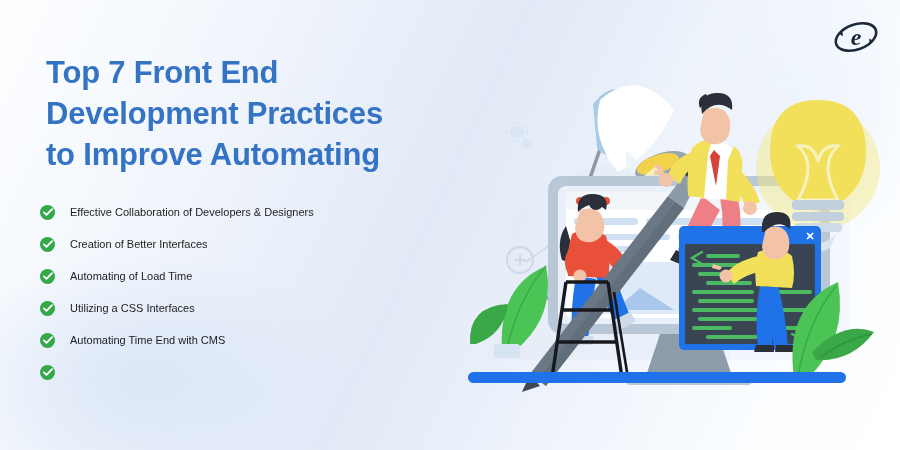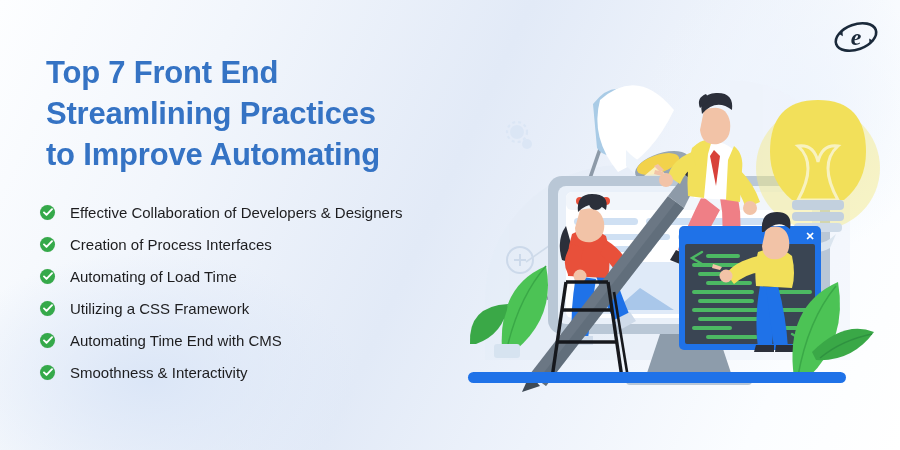--- a/index.html
+++ b/index.html
@@ -27,21 +27,21 @@
   }
   .title .tline{display:block;}
   .list{position:absolute;left:40px;top:196px;width:450px;}
   .li{display:flex;align-items:center;height:32px;margin-bottom:0px;}
   .chk{
     flex:0 0 auto;width:15px;height:15px;border-radius:50%;
     background:#35a94a;display:inline-block;position:relative;margin-right:15px;
     box-shadow:0 0 0 0.5px rgba(0,0,0,.04);
   }
   .chk svg{position:absolute;left:2.5px;top:3px;}
-  .li-text{font-size:15px;color:#1d1d1f;line-height:1;white-space:nowrap;}
+  .li-text{font-size:11px;color:#1d1d1f;line-height:1;white-space:nowrap;}
 
   
   .art{position:absolute;left:430px;top:0;width:470px;height:450px;}
   .art svg{display:block;}
 </style>
 </head>
 <body>
 
 <div id="stage">
 
@@ -54,72 +54,71 @@
         <ellipse cx="26" cy="23" rx="21" ry="12.5" transform="rotate(-20 26 23)" fill="none" stroke="#1b2a3b" stroke-width="2.6"></ellipse>
         <path d="M12.5 16.5 L8.5 19.5 L12.8 22.2" fill="#1b2a3b"></path>
         <path d="M39.5 30.0 L43.6 27.0 L39.2 24.4" fill="#1b2a3b"></path>
         <text x="26" y="31" font-family="'Liberation Serif',serif" font-size="24" font-style="italic" font-weight="bold" fill="#1b2a3b" text-anchor="middle">e</text>
       </g>
     </svg>
   </div>
 
   <div class="title">
     <span class="tline">Top 7 Front End</span>
-    <span class="tline">Streamlining Practices</span>
+    <span class="tline">Development Practices</span>
     <span class="tline">to Improve Automating</span>
   </div>
 
   <div class="list">
     <div class="li">
       <span class="chk">
         <svg width="10" height="9" viewBox="0 0 10 9">
             <path d="M1 4.4 L3.5 6.9 L9 1.2" stroke="#ffffff" stroke-width="1.9" fill="none" stroke-linecap="round" stroke-linejoin="round"></path>
           </svg>
       </span>
       <span class="li-text">Effective Collaboration of Developers &amp; Designers</span>
     </div>
     <div class="li">
       <span class="chk">
         <svg width="10" height="9" viewBox="0 0 10 9">
             <path d="M1 4.4 L3.5 6.9 L9 1.2" stroke="#ffffff" stroke-width="1.9" fill="none" stroke-linecap="round" stroke-linejoin="round"></path>
           </svg>
       </span>
-      <span class="li-text">Creation of Process Interfaces</span>
+      <span class="li-text">Creation of Better Interfaces</span>
     </div>
     <div class="li">
       <span class="chk">
         <svg width="10" height="9" viewBox="0 0 10 9">
             <path d="M1 4.4 L3.5 6.9 L9 1.2" stroke="#ffffff" stroke-width="1.9" fill="none" stroke-linecap="round" stroke-linejoin="round"></path>
           </svg>
       </span>
       <span class="li-text">Automating of Load Time</span>
     </div>
     <div class="li">
       <span class="chk">
         <svg width="10" height="9" viewBox="0 0 10 9">
             <path d="M1 4.4 L3.5 6.9 L9 1.2" stroke="#ffffff" stroke-width="1.9" fill="none" stroke-linecap="round" stroke-linejoin="round"></path>
           </svg>
       </span>
-      <span class="li-text">Utilizing a CSS Framework</span>
+      <span class="li-text">Utilizing a CSS Interfaces</span>
     </div>
     <div class="li">
       <span class="chk">
         <svg width="10" height="9" viewBox="0 0 10 9">
             <path d="M1 4.4 L3.5 6.9 L9 1.2" stroke="#ffffff" stroke-width="1.9" fill="none" stroke-linecap="round" stroke-linejoin="round"></path>
           </svg>
       </span>
       <span class="li-text">Automating Time End with CMS</span>
     </div>
     <div class="li">
       <span class="chk">
         <svg width="10" height="9" viewBox="0 0 10 9">
             <path d="M1 4.4 L3.5 6.9 L9 1.2" stroke="#ffffff" stroke-width="1.9" fill="none" stroke-linecap="round" stroke-linejoin="round"></path>
           </svg>
       </span>
-      <span class="li-text">Smoothness &amp; Interactivity</span>
     </div>
   </div>
 
   <div class="art">
     <svg viewBox="0 0 470 450" width="470" height="450">
 
       <g opacity="0.55">
         <path d="M55 300 A135 135 0 0 1 325 300 L325 360 L55 360 Z" fill="#e4ecf7"></path>
         <path d="M300 80 A120 120 0 0 1 420 200 L420 360 L300 360 Z" fill="#eef3fb"></path>
       </g>

